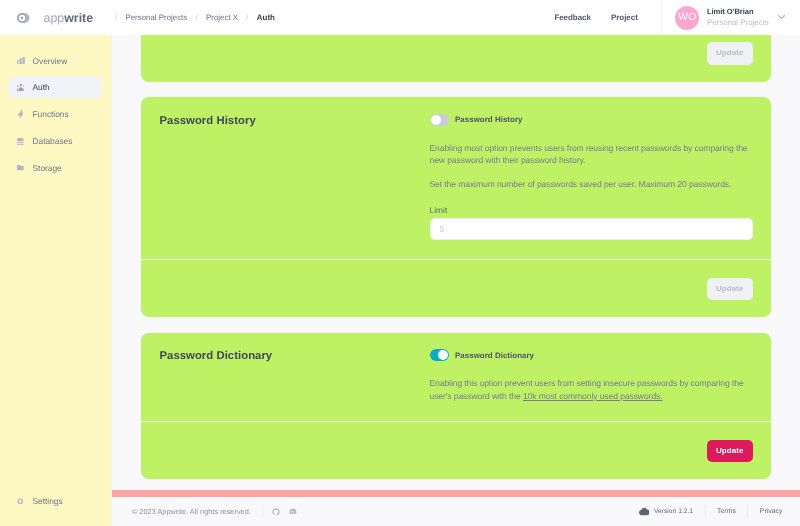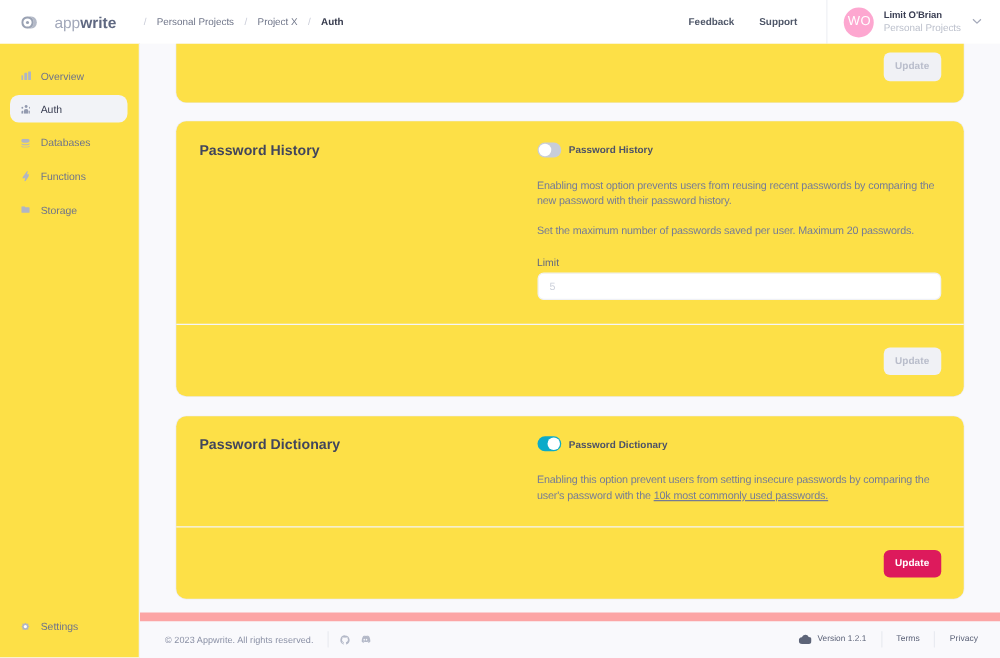--- a/index.html
+++ b/index.html
@@ -27,32 +27,32 @@
   .hlink { font-size:7.93px; color:#4f5769; font-weight:700; padding:0 10px; }
   .user-box { display:flex; align-items:center; border-left:1px solid #f0f1f5; height:100%; padding:0 11.5px 0 13.4px; margin-left:13.3px;justify-content:space-between;}
   .avatar { width:24px; height:24px; border-radius:50%; background:#fda7d0; color:#fff; font-size:10.4px; font-weight:400;
             display:flex; align-items:center; justify-content:center; letter-spacing:0.3px; flex:0 0 24px; padding-bottom:0.5px;}
   .user-meta { display:flex; flex-direction:column; margin-left:7.5px; }
   .user-name { font-size:7.6px; color:#3b3f54; font-weight:700; line-height:1.52; letter-spacing:-0.06px;}
   .user-sub { font-size:7.9px; color:#bcc0cc; line-height:1.52; }
   .chev { color:#9ca1b2; margin-left:9px; display:inline-flex; margin-right:3.5px;}
   
   .body { display:flex; flex:1; min-height:0; }
-  .sidebar { width:112px; flex:0 0 112px; background:#fde047; border-right:1px solid #f1f2f6;
+  .sidebar { width:112px; flex:0 0 112px; background:#fef9c3; border-right:1px solid #f1f2f6;
              display:flex; flex-direction:column; padding-top:14.5px;}
   .nav-item { display:flex; align-items:center; height:22px; margin:0 9px 4.9px 8px; padding:0 0 0 8.5px; border-radius:7px; }
   .nav-item .nav-icon svg { display:block; }
   .nav-icon { display:inline-flex; width:8px; justify-content:center; margin-right:8px;}
   .nav-item.active { background:#f2f3f7; }
   .nav-label { font-size:8.35px; color:#6f7489; letter-spacing:0px;}
   .nav-item.active .nav-label { color:#3c4055; }
   .sidebar-bottom { margin-top:auto; padding-bottom:9px; }
   .main { flex:1; display:flex; flex-direction:column; min-width:0; background:#f9f9fc;}
   .scroll { flex:1; padding:0 29px; min-height:0; overflow:hidden; position:relative; }
-  .card { background:#fde047; border-radius:8px; margin-bottom:15.5px; box-shadow:0 0 0 0.5px rgba(224,226,235,0.55); }
+  .card { background:#bef264; border-radius:8px; margin-bottom:15.5px; box-shadow:0 0 0 0.5px rgba(224,226,235,0.55); }
   .card-partial { margin-top:-12px; margin-bottom:15.5px; }
   .card-body { display:flex; padding:16.5px 18px 18.5px 18.5px; }
   .card-title { width:270px; flex:0 0 270px; font-size:11.3px; font-weight:700; color:#41455c; letter-spacing:0.05px; padding-top:0px; line-height:1.3;}
   .card-content { flex:1; min-width:0; }
   .card-footer { border-top:1px solid #f4f5f9; padding:18px 18.5px 17px; display:flex; justify-content:flex-end; }
   .btn { border:none; border-radius:5px; font-family:inherit; font-size:8px; font-weight:700; letter-spacing:0.08px;
          padding:0 9px; height:22.5px; line-height:22.5px; cursor:pointer; }
   .btn-disabled { background:#f0f1f5; color:#b9bdcb; }
   .btn-primary { background:#dd1a5c; color:#ffffff; }
   .toggle-row { display:flex; align-items:center; gap:6.5px; margin-bottom:16px; }
@@ -102,21 +102,21 @@
     <div class="breadcrumb">
       <span class="sep">/</span>
       <span class="crumb">Personal Projects</span>
       <span class="sep">/</span>
       <span class="crumb">Project X</span>
       <span class="sep">/</span>
       <span class="crumb active">Auth</span>
     </div>
     <div class="header-right">
       <span class="hlink">Feedback</span>
-      <span class="hlink">Support</span>
+      <span class="hlink">Project</span>
       <div class="user-box">
         <span class="avatar">WO</span>
         <span class="user-meta">
           <span class="user-name">Limit O'Brian</span>
           <span class="user-sub">Personal Projects</span>
         </span>
         <span class="chev">
           <svg width="7.2" height="4.4" viewBox="0 0 7.2 4.4">
               <path d="M0.55 0.55 L3.6 3.5 L6.65 0.55" fill="none" stroke="#a6abbb" stroke-width="1.05" stroke-linecap="round" stroke-linejoin="round"></path>
             </svg>
@@ -146,35 +146,35 @@
             <circle cx="7.0" cy="2.1" r="0.8" fill="#939aaf"></circle>
             <path d="M2.05 7 v-1.95 a1.85 1.85 0 0 1 3.7 0 v1.95 z" fill="#939aaf"></path>
             <path d="M0 7 v-1.3 a1.15 1.15 0 0 1 1.45 -1.1 v2.4 z" fill="#939aaf"></path>
             <path d="M7.8 7 v-1.3 a1.15 1.15 0 0 0 -1.45 -1.1 v2.4 z" fill="#939aaf"></path>
           </svg>
         </span>
         <span class="nav-label">Auth</span>
       </div>
       <div class="nav-item">
         <span class="nav-icon">
+          <svg width="5.8" height="8" viewBox="0 0 5.8 8">
+            <path d="M3.9 0 L3.1 3.0 L5.8 2.5 L1.9 8 L2.7 5.0 L0 5.5 Z" fill="#b0b5c5" stroke="#b0b5c5" stroke-width="0.75" stroke-linejoin="round"></path>
+          </svg>
+        </span>
+        <span class="nav-label">Functions</span>
+      </div>
+      <div class="nav-item">
+        <span class="nav-icon">
           <svg width="6.6" height="7.2" viewBox="0 0 33 36">
             <path d="M0 5 C0 2.2 7.4 0 16.5 0 S33 2.2 33 5 L33 11 C33 13.8 25.6 16 16.5 16 S0 13.8 0 11 Z" fill="#b0b5c5"></path>
             <path d="M0 16.8 C0 19.6 7.4 21.8 16.5 21.8 S33 19.6 33 16.8 L33 21.5 C33 24.3 25.6 26.5 16.5 26.5 S0 24.3 0 21.5 Z" fill="#b0b5c5"></path>
             <path d="M0 26.6 C0 29.4 7.4 31.6 16.5 31.6 S33 29.4 33 26.6 L33 31 C33 33.8 25.6 36 16.5 36 S0 33.8 0 31 Z" fill="#b0b5c5"></path>
           </svg>
         </span>
         <span class="nav-label">Databases</span>
-      </div>
-      <div class="nav-item">
-        <span class="nav-icon">
-          <svg width="5.8" height="8" viewBox="0 0 5.8 8">
-            <path d="M3.9 0 L3.1 3.0 L5.8 2.5 L1.9 8 L2.7 5.0 L0 5.5 Z" fill="#b0b5c5" stroke="#b0b5c5" stroke-width="0.75" stroke-linejoin="round"></path>
-          </svg>
-        </span>
-        <span class="nav-label">Functions</span>
       </div>
       <div class="nav-item">
         <span class="nav-icon">
           <svg width="6.6" height="5.3" viewBox="0 0 6.6 5.3">
             <path d="M0 0.45 a0.45 0.45 0 0 1 0.45 -0.45 h2.1 a0.45 0.45 0 0 1 0.38 0.2 l0.42 0.6 h2.85 a0.45 0.45 0 0 1 0.45 0.45 v3.6 a0.45 0.45 0 0 1 -0.45 0.45 h-5.7 a0.45 0.45 0 0 1 -0.45 -0.45 z" fill="#b0b5c5"></path>
           </svg>
         </span>
         <span class="nav-label">Storage</span>
       </div>
 

